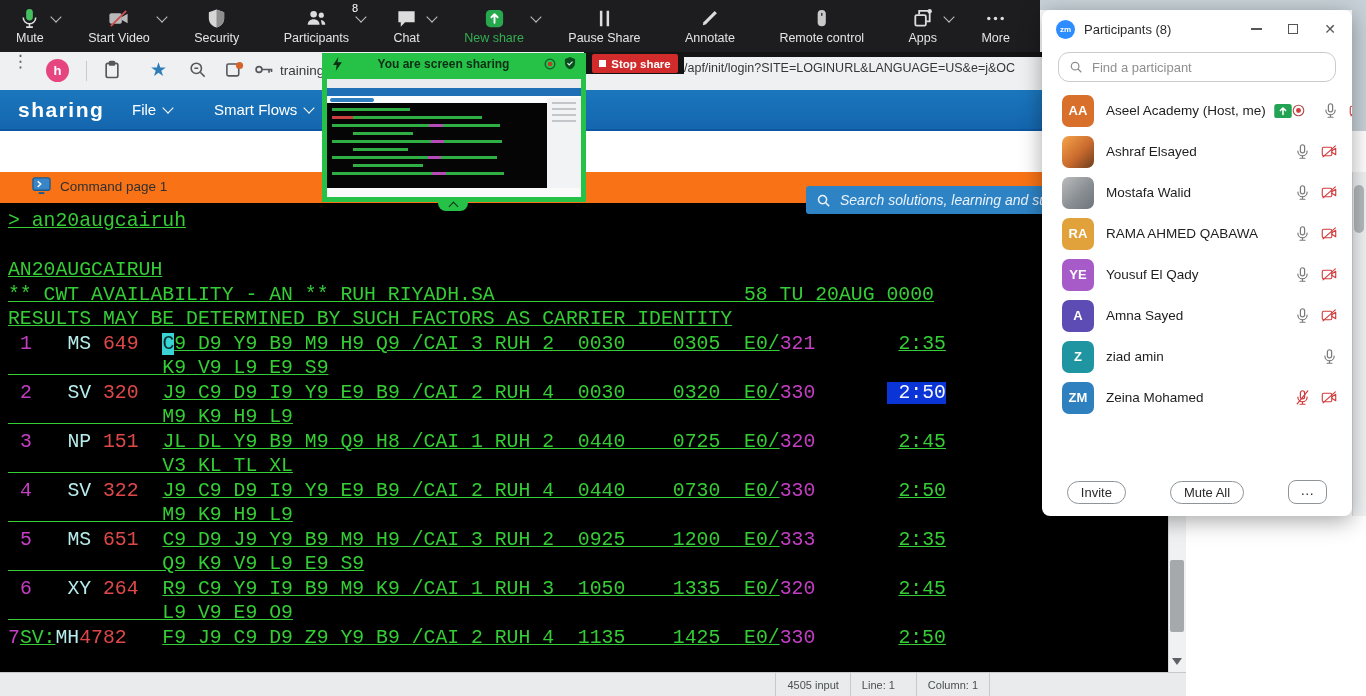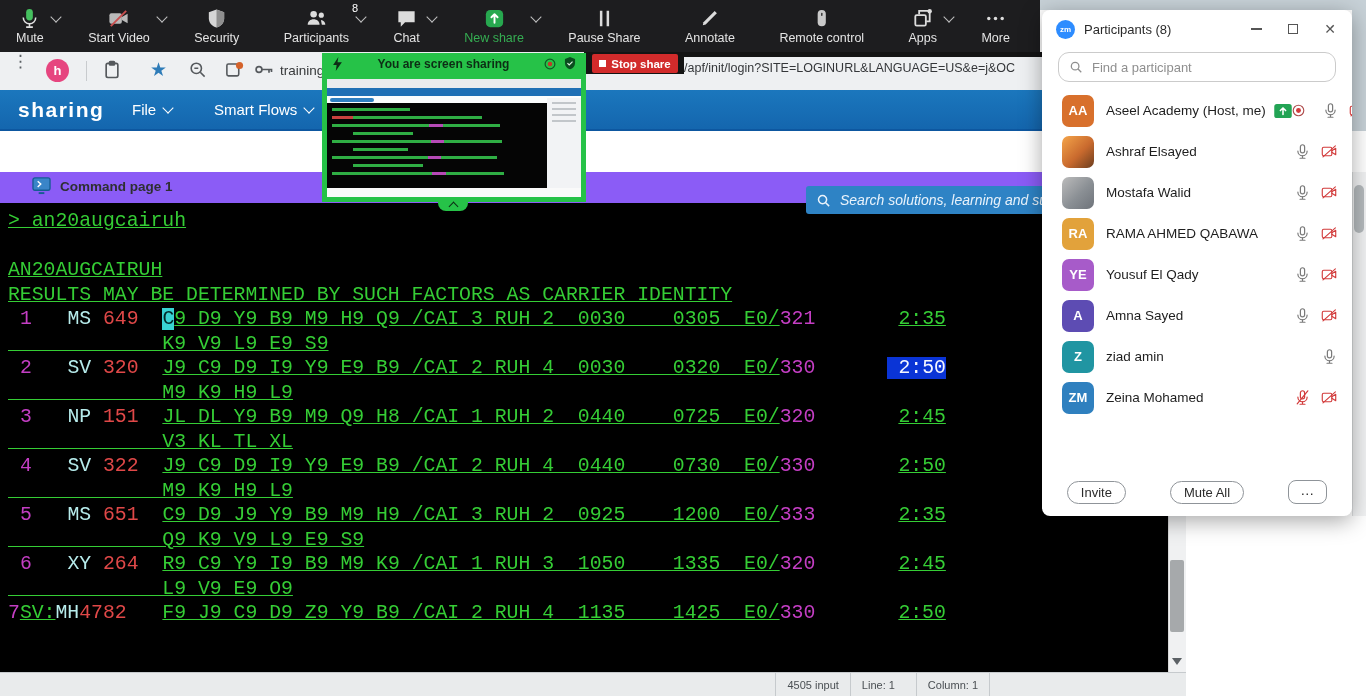--- a/index.html
+++ b/index.html
@@ -86,21 +86,21 @@
      color:#fff;display:flex;align-items:center;gap:8px;padding-left:12px;box-sizing:border-box;
      font-size:13.5px;font-weight:bold;cursor:pointer;}
   #cmd-btn-chev{left:186px;top:137px;width:33px;height:30px;background:#0e64ad;border-radius:0 3px 3px 0;
      border-left:1px solid rgba(255,255,255,.45);display:flex;align-items:center;justify-content:center;cursor:pointer;}
   #cmd-input{left:227px;top:137px;width:933px;height:30px;background:#fff;border:1px solid #b6bac0;
      border-radius:2px;box-sizing:border-box;cursor:text;}
   #cmd-input .ph{position:absolute;top:6px;font-size:13.5px;font-style:italic;color:#70757a;white-space:pre;}
   #cmd-input .phL{left:10px;} #cmd-input .phR{left:372px;}
 
   
-  #tab-row{left:0;top:172px;width:1142px;height:31px;background:#8b5cf6;font-weight:bold;}
+  #tab-row{left:0;top:172px;width:1142px;height:31px;background:#f97316;}
   #tab-cmdpage{left:32px;top:5px;position:absolute;display:flex;align-items:center;gap:9px;cursor:pointer;}
   #tab-cmdpage .tlabel{font-size:13.5px;color:#2e2f31;}
 
   
   #terminal{left:0;top:203px;width:1168px;height:469px;background:#000;z-index:2;cursor:text;}
   #terminal-pre{position:absolute;left:8px;top:6px;}
   .tline{white-space:pre;font-family:"Liberation Mono",monospace;font-size:19.8px;line-height:24.5px;color:#35cd35;}
   .tline .g{color:#35cd35;text-decoration:underline;} .tline .cy{color:#b7ecec;} .tline .m{color:#c43ec4;}
   .tline .r{color:#e04848;} .tline .hl{background:#0a34d6;color:#f4f6ff;}
   .tline .cur{background:#39d3d3;color:#002a2a;}
@@ -391,20 +391,21 @@
       </svg>
     <span class="tlabel">Command page 1</span>
   </div>
 </div>
 
 <div class="abs" id="terminal">
   <div id="terminal-pre">
       <div class="tline"><span class="g">&gt; an20augcairuh</span></div>
       <div class="tline"> </div>
       <div class="tline"><span class="g">AN20AUGCAIRUH</span></div>
+      <div class="tline"><span class="g">** CWT AVAILABILITY - AN ** RUH RIYADH.SA                     58 TU 20AUG 0000</span></div>
       <div class="tline"><span class="g">RESULTS MAY BE DETERMINED BY SUCH FACTORS AS CARRIER IDENTITY</span></div>
       <div class="tline"><span> </span><span class="m">1</span><span>   </span><span class="cy">MS</span><span> </span><span class="r">649</span><span>  </span><span class="cur">C</span><span class="g">9 D9 Y9 B9 M9 H9 Q9 /CAI 3 RUH 2  0030    0305  E0/</span><span class="m">321</span><span>       </span><span class="g">2:35</span></div>
       <div class="tline"><span class="g">             K9 V9 L9 E9 S9</span></div>
       <div class="tline"><span> </span><span class="m">2</span><span>   </span><span class="cy">SV</span><span> </span><span class="r">320</span><span>  </span><span class="g">J9 C9 D9 I9 Y9 E9 B9 /CAI 2 RUH 4  0030    0320  E0/</span><span class="m">330</span><span>      </span><span class="hl"> 2:50</span></div>
       <div class="tline"><span class="g">             M9 K9 H9 L9</span></div>
       <div class="tline"><span> </span><span class="m">3</span><span>   </span><span class="cy">NP</span><span> </span><span class="r">151</span><span>  </span><span class="g">JL DL Y9 B9 M9 Q9 H8 /CAI 1 RUH 2  0440    0725  E0/</span><span class="m">320</span><span>       </span><span class="g">2:45</span></div>
       <div class="tline"><span class="g">             V3 KL TL XL</span></div>
       <div class="tline"><span> </span><span class="m">4</span><span>   </span><span class="cy">SV</span><span> </span><span class="r">322</span><span>  </span><span class="g">J9 C9 D9 I9 Y9 E9 B9 /CAI 2 RUH 4  0440    0730  E0/</span><span class="m">330</span><span>       </span><span class="g">2:50</span></div>
       <div class="tline"><span class="g">             M9 K9 H9 L9</span></div>
       <div class="tline"><span> </span><span class="m">5</span><span>   </span><span class="cy">MS</span><span> </span><span class="r">651</span><span>  </span><span class="g">C9 D9 J9 Y9 B9 M9 H9 /CAI 3 RUH 2  0925    1200  E0/</span><span class="m">333</span><span>       </span><span class="g">2:35</span></div>

